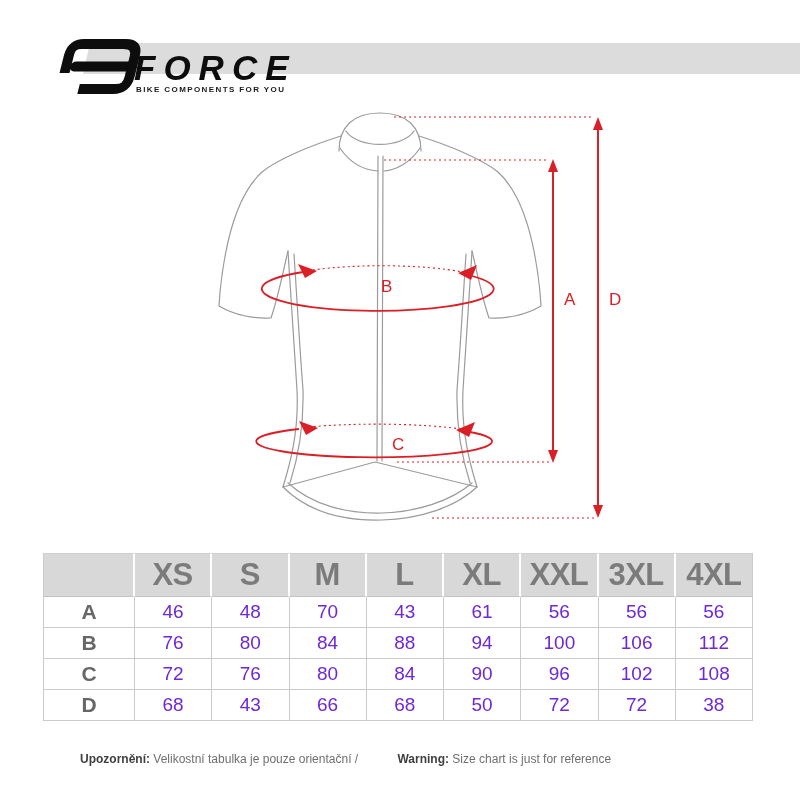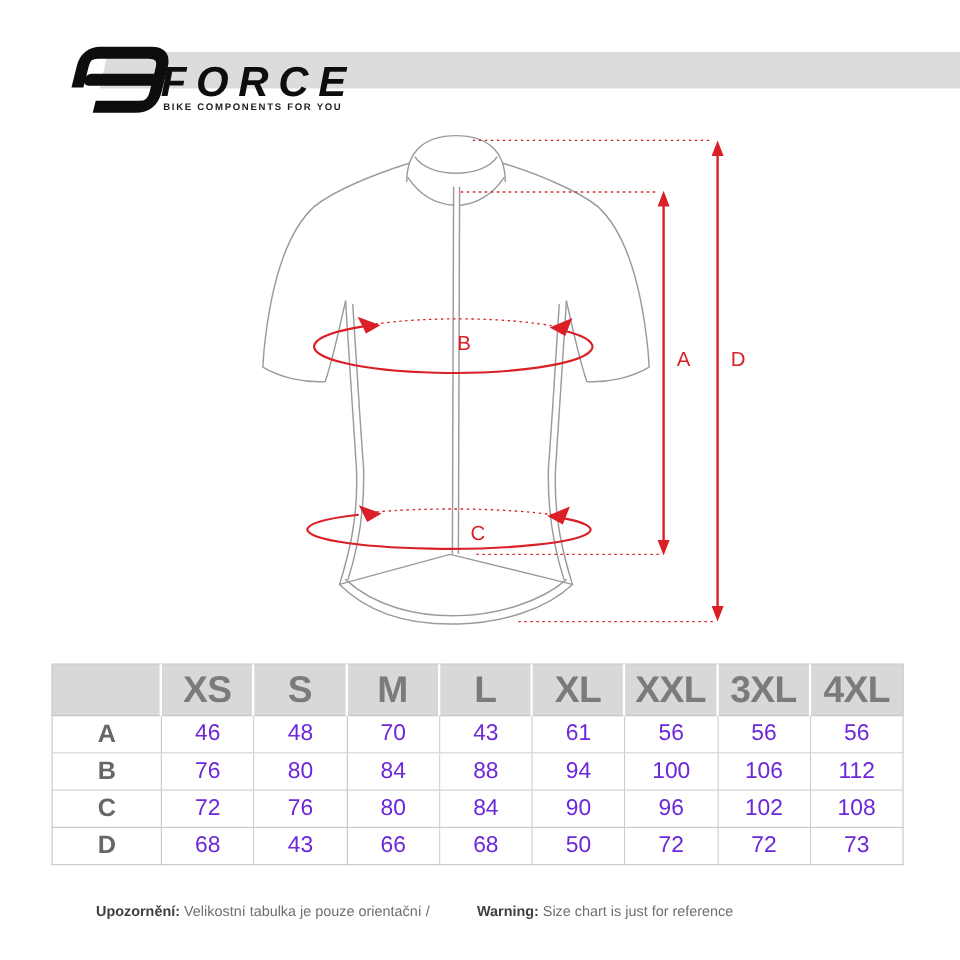--- a/index.html
+++ b/index.html
@@ -182,20 +182,20 @@
           </tr>
           <tr>
             <th>D</th>
             <td>68</td>
             <td>43</td>
             <td>66</td>
             <td>68</td>
             <td>50</td>
             <td>72</td>
             <td>72</td>
-            <td>73</td>
+            <td>38</td>
           </tr>
         </tbody>
       </table>
   </div>
 
   <div class="footer-note"><b>Upozornění:</b><span> Velikostní tabulka je pouze orientační / </span><b>Warning:</b><span> Size chart is just for reference</span></div>
 </div>
 
 </body></html>

